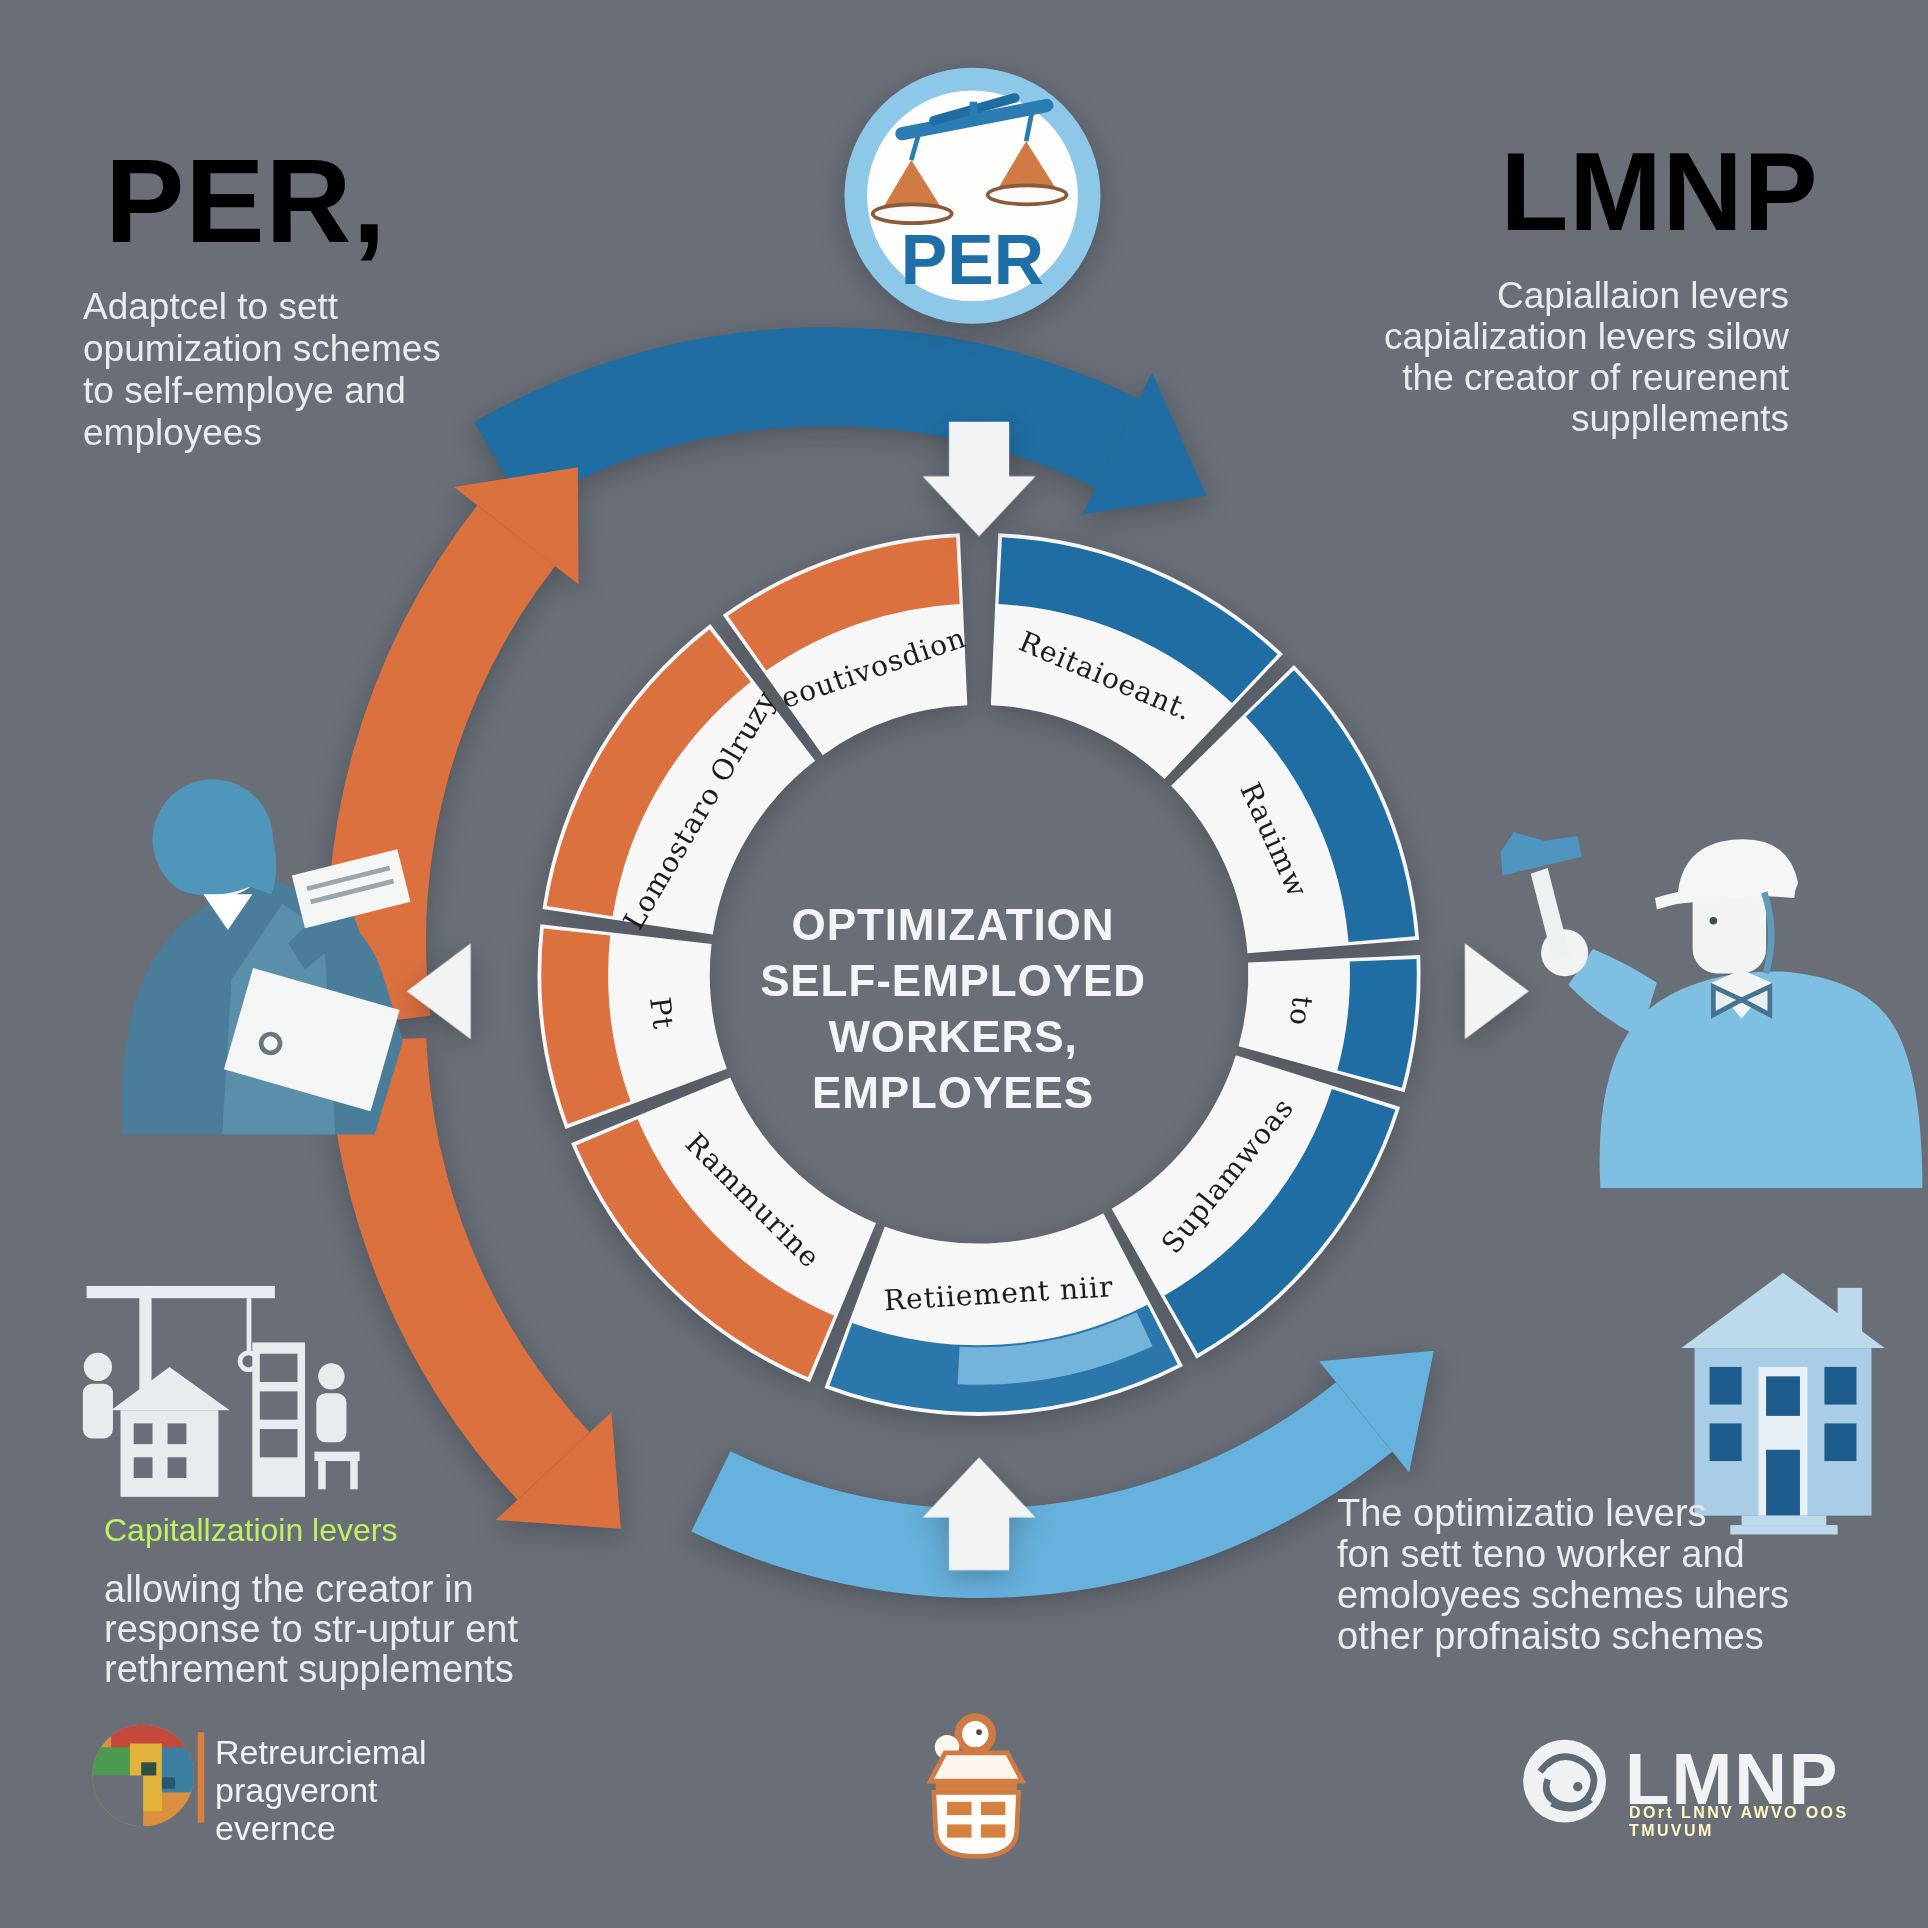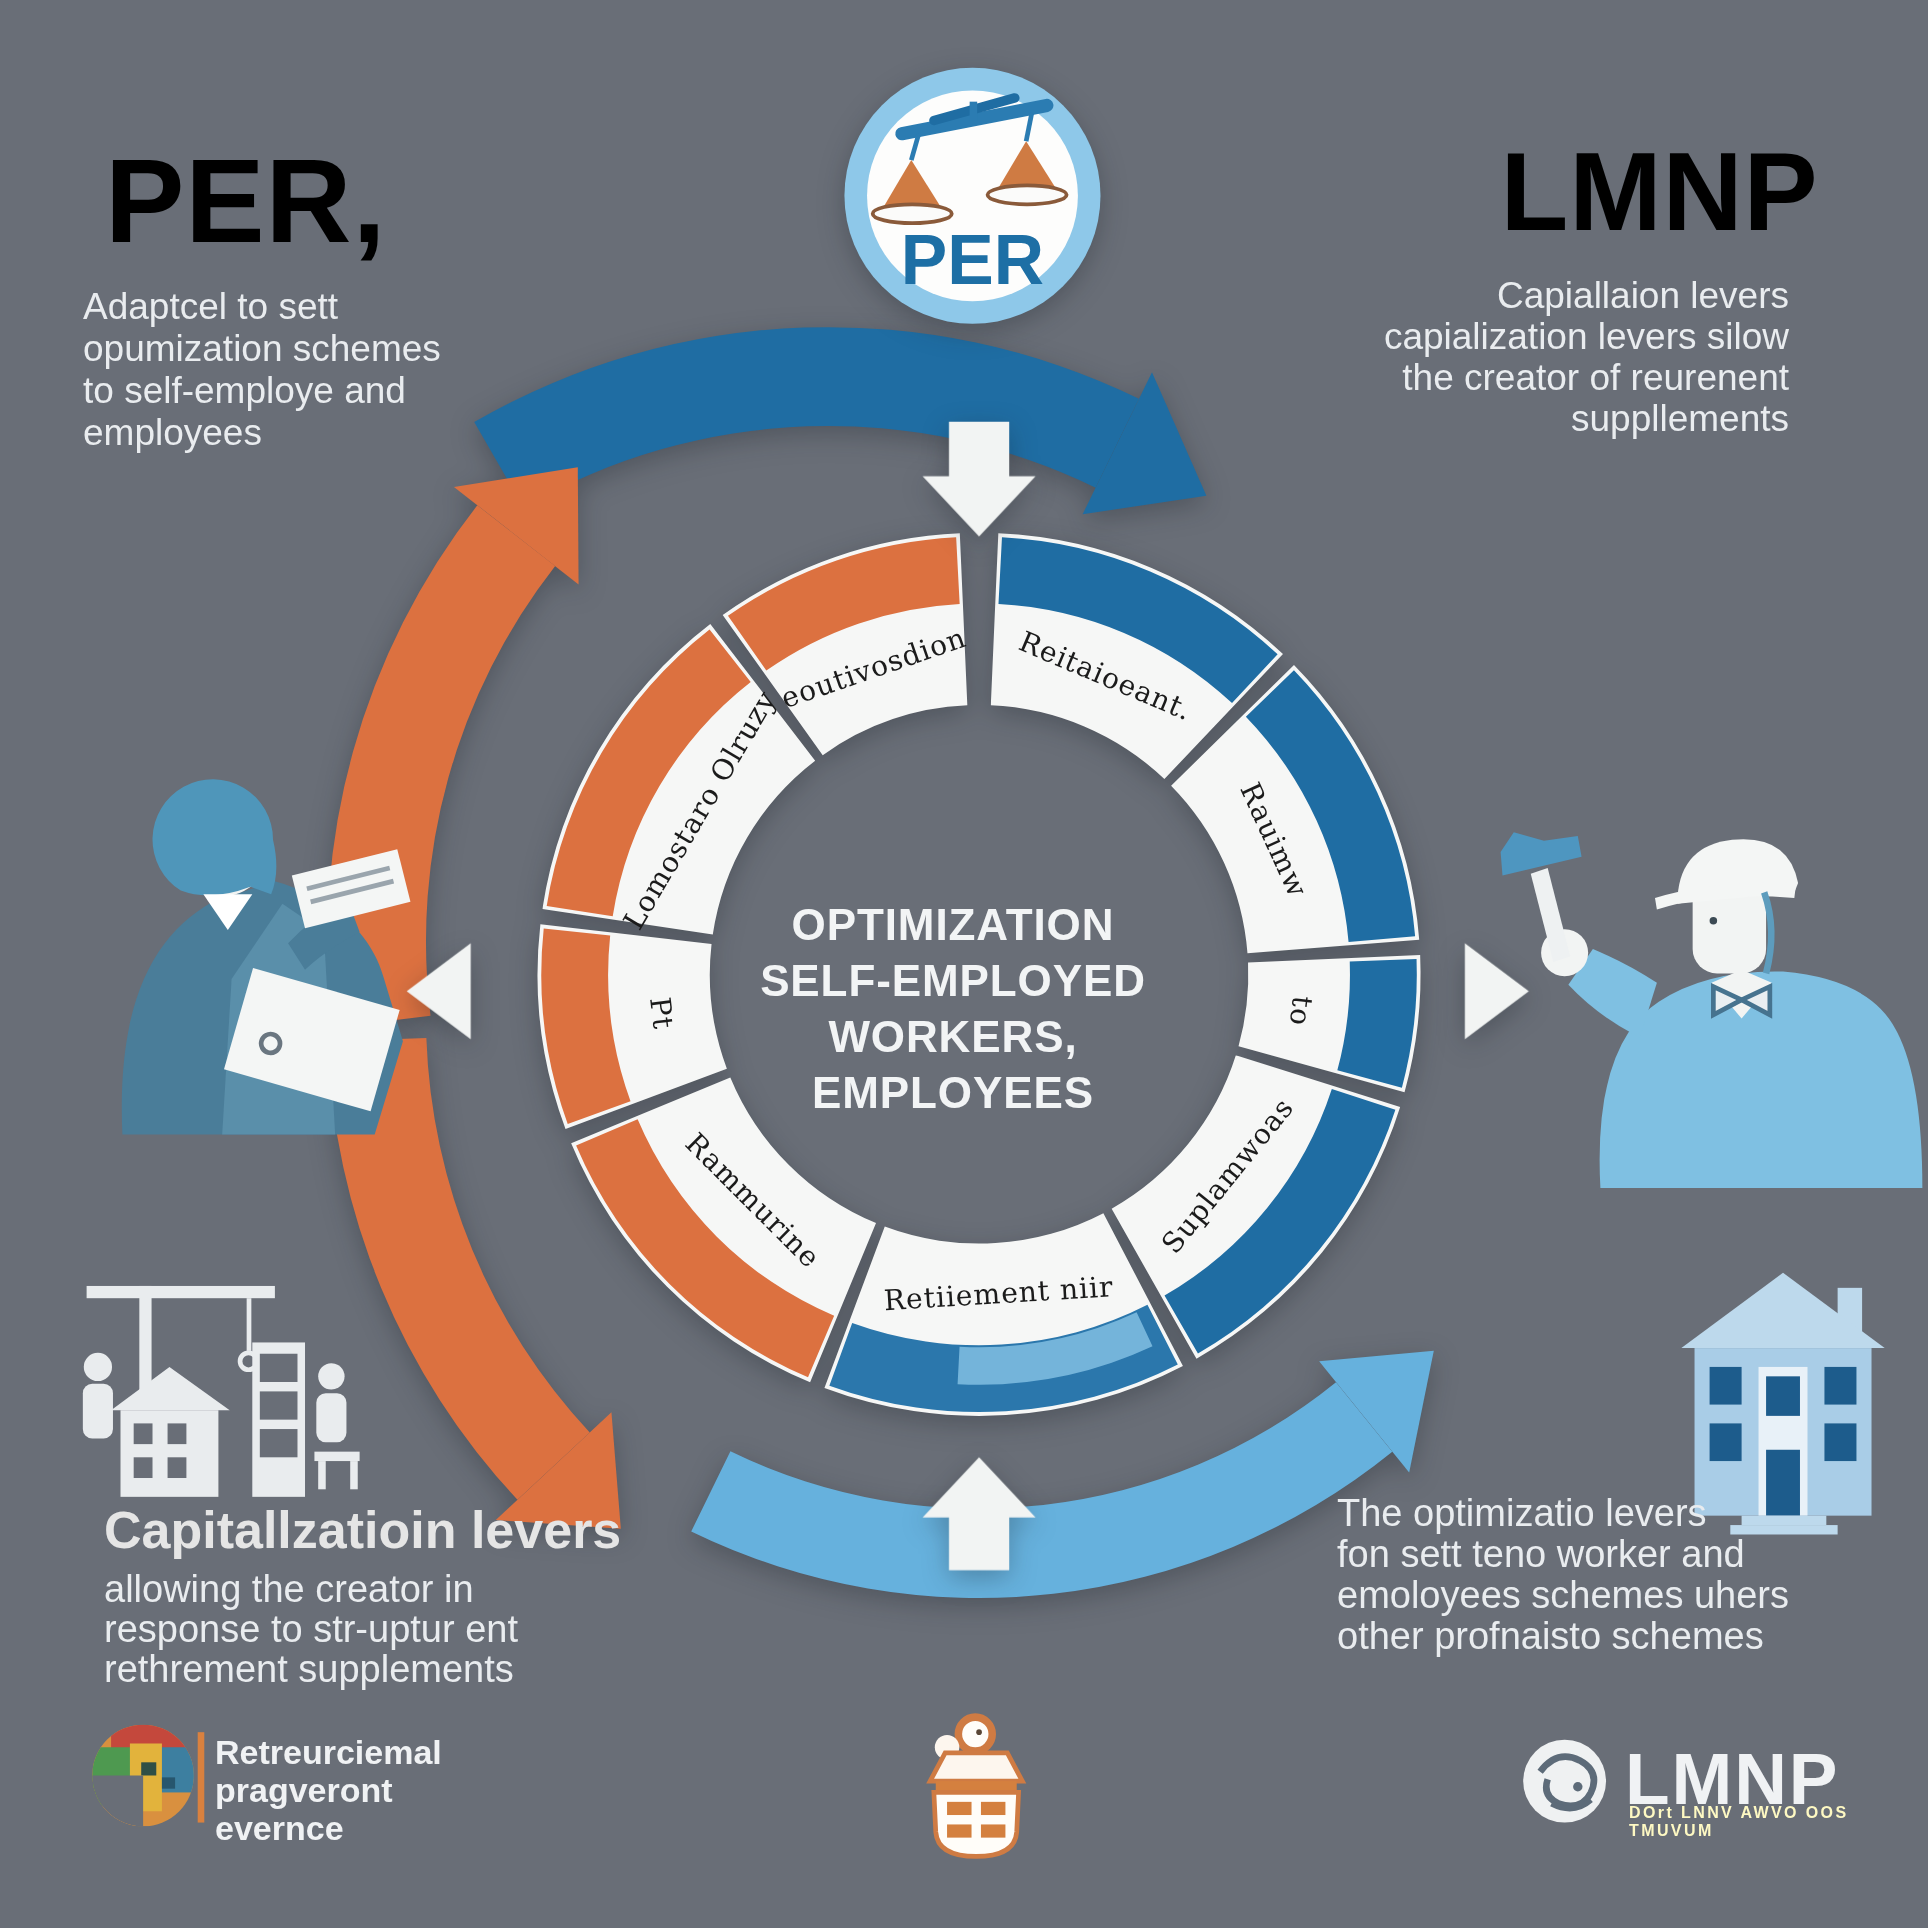--- a/index.html
+++ b/index.html
@@ -9,24 +9,24 @@
   .h1{font-weight:700;color:#000000;letter-spacing:0.9px;line-height:1;}
   .shadow{filter:drop-shadow(0 8px 14px rgba(15,20,30,.28));}
   #scene{position:absolute;left:0;top:0;}
   #tl-title{left:105px;top:141px;font-size:119px;}
   #tl-para{left:83px;top:286px;font-size:37px;line-height:42px;}
   #tr-title{left:1471px;top:137px;width:377px;text-align:center;font-size:111px;}
   #tr-para{left:1262px;top:275px;width:527px;text-align:right;font-size:37px;line-height:41px;}
   #center-text{left:727px;top:897px;width:452px;text-align:center;font-size:44px;
                font-weight:700;line-height:56px;color:#f2f4f5;letter-spacing:0.9px;}
   #bl-caption{left:104px;top:1492px;}
-  #bl-caption .bold{font-size:52px;font-weight:700;line-height:43px;color:#e5e5e5;}
+  #bl-caption .bold{font-size:32px;font-weight:400;line-height:43px;color:#bef264;}
   #bl-caption .para{font-size:38px;line-height:40px;}
   #br-caption{left:1337px;top:1493px;width:471px;text-align:left;font-size:38px;line-height:41px;}
-  #fl-text{left:215px;top:1733px;font-size:34px;font-weight:700;line-height:38px;color:#f0f2f4;}
+  #fl-text{left:215px;top:1733px;font-size:34px;font-weight:400;line-height:38px;color:#f0f2f4;}
   #fr-title{left:1625px;top:1742px;font-size:73px;font-weight:800;color:#f0f2f4;letter-spacing:1.9px;line-height:1;}
   #fr-tagline{left:1629px;top:1804px;font-size:16px;font-weight:700;letter-spacing:2.4px;color:#fef9c3;}
 </style>
 </head>
 <body>
 
 <div class="stage" style="background: rgb(105, 110, 119);">
 
   <svg id="scene" width="1928" height="1928" viewBox="0 0 2048 2048">
 

